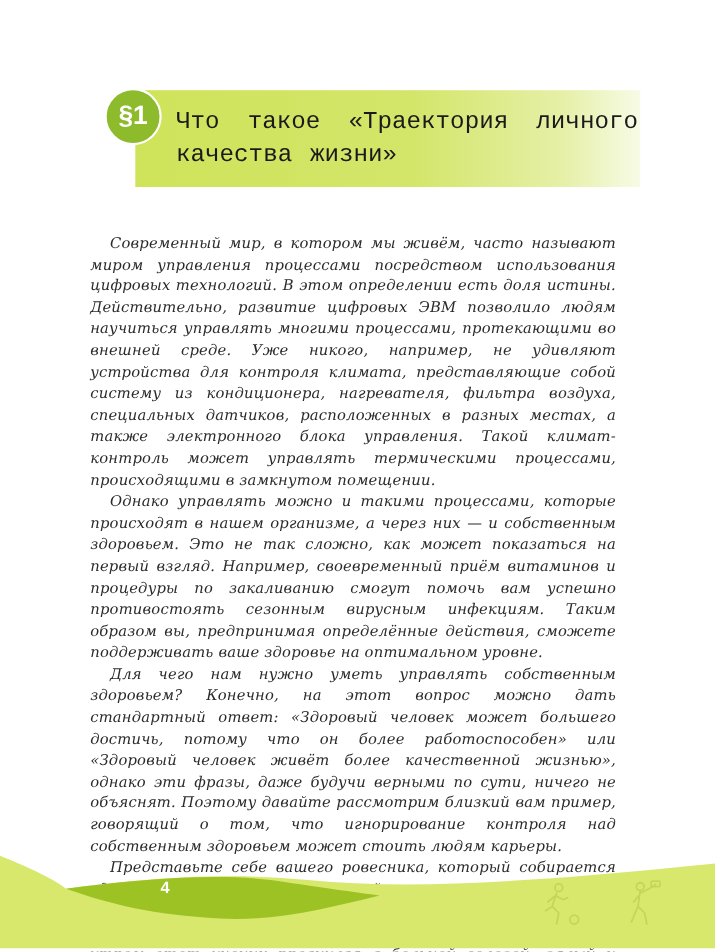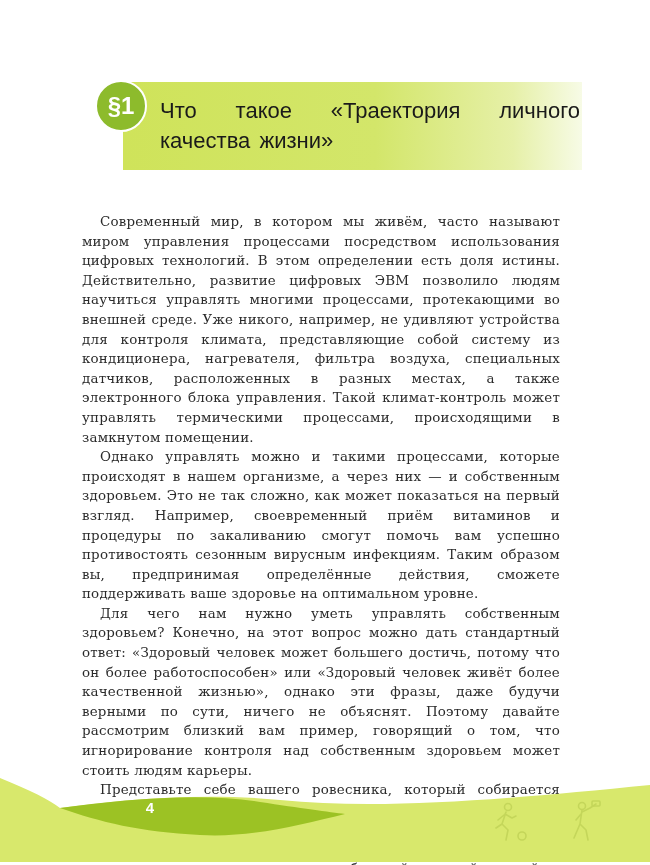--- a/index.html
+++ b/index.html
@@ -13,30 +13,30 @@
   }
   .section-badge {
     position: absolute; left: 95px; top: 80px; width: 52px; height: 52px;
     border-radius: 50%; background: #8dbb2c; border: 2px solid #ffffff;
     display: flex; align-items: center; justify-content: center;
     color: #ffffff; font-family: "Liberation Sans", sans-serif; font-size: 24px; font-weight: bold;
     box-sizing: border-box;
   }
   .section-title {
     position: absolute; left: 160px; top: 96px; width: 420px;
-    font-family: Liberation Sans, sans-serif; font-size: 22px; line-height: 30px;
+    font-family: Liberation Mono, monospace; font-size: 22px; line-height: 30px;
     color: #1a1a1a; text-align: justify; text-align-last: left; word-spacing: 3px;
   }
   .body-text {
     position: absolute; left: 82px; top: 212px; width: 478px;
     font-family: "DejaVu Serif", serif; font-size: 13.4px; line-height: 19.6px;
     color: #2a2a2a; letter-spacing: 0.2px;
   }
   .body-text p {
-    margin: 0; text-indent: 18px; text-align: justify; hyphens: manual;
+    margin: 0; text-indent: 18px; text-align: justify; hyphens: manual; font-style: italic;
   }
   .footer {
     position: absolute; left: 0; top: 770px; width: 650px; height: 95px;
   }
   .page-number {
     position: absolute; left: 140px; top: 799px; width: 20px; text-align: center;
     font-family: "Liberation Sans", sans-serif; font-size: 15px; font-weight: bold; color: #ffffff;
   }
   .icon-runner { position: absolute; left: 488px; top: 800px; width: 50px; height: 48px; }
   .icon-hiker { position: absolute; left: 568px; top: 798px; width: 42px; height: 48px; }

